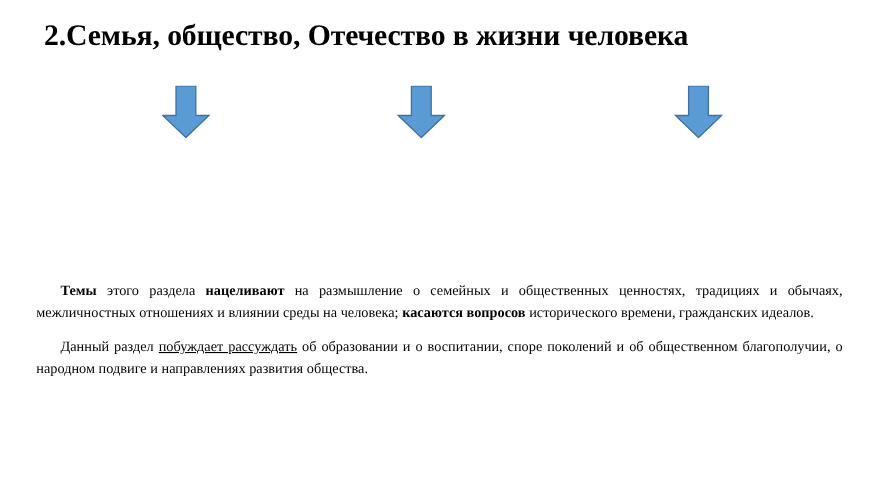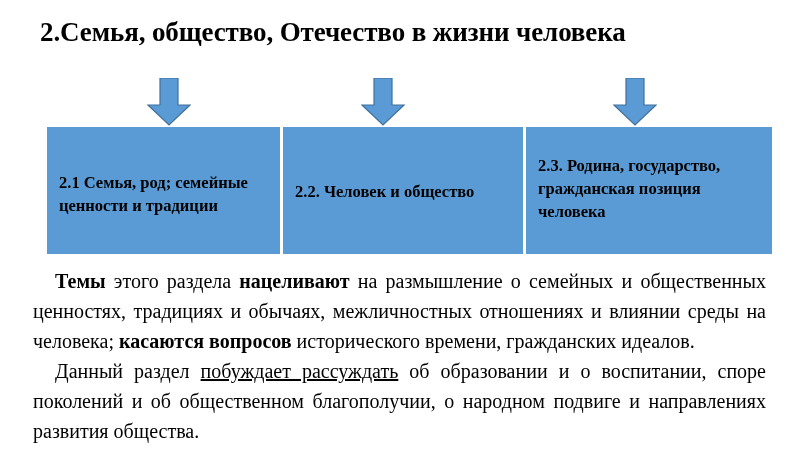--- a/index.html
+++ b/index.html
@@ -77,32 +77,32 @@
   .box-2 { width: 240px; }
   .box-3 { width: 246px; }
   .box-1 .box-text { padding-top: 6px; }
   .box-2 .box-text { padding-top: 2px; }
   .box-3 .box-text { padding-bottom: 4px; }
 
   
   .body-text {
     position: absolute;
     left: 33px;
-    top: 266px;
+    top: 254px;
     width: 733px;
-    font-size: 20px;
+    font-size: 13px;
     line-height: 1.50;
     text-align: justify;
     text-justify: inter-word;
   }
   .para {
     margin: 0;
     text-indent: 22px;
   }
-  .para + .para { margin-top: 0px; }
+  .para + .para { margin-top: 12px; }
   .b { font-weight: bold; }
   .u { text-decoration: underline; }
 </style>
 </head>
 <body>
 
 <div class="slide">
 
   <div class="slide-title">2.Семья, общество, Отечество в жизни человека</div>
 
@@ -117,31 +117,20 @@
         <polygon points="13,0 31,0 31,27 43,27 22,47 1,27 13,27" fill="#5B9BD5" stroke="#41719C" stroke-width="1.2"></polygon>
       </svg>
     </div>
     <div class="arrow-down arrow-3">
       <svg width="44" height="48" viewBox="0 0 44 48" xmlns="http://www.w3.org/2000/svg">
         <polygon points="13,0 31,0 31,27 43,27 22,47 1,27 13,27" fill="#5B9BD5" stroke="#41719C" stroke-width="1.2"></polygon>
       </svg>
     </div>
   </div>
 
-  <div class="boxes">
-    <div class="box box-1">
-      <span class="box-text">2.1 Семья, род; семейные ценности и традиции</span>
-    </div>
-    <div class="box box-2">
-      <span class="box-text">2.2. Человек и общество</span>
-    </div>
-    <div class="box box-3">
-      <span class="box-text">2.3. Родина, государство, гражданская позиция человека</span>
-    </div>
-  </div>
 
   <div class="body-text">
     <p class="para"><span class="b">Темы</span><span> этого раздела </span><span class="b">нацеливают</span><span> на размышление о семейных и общественных ценностях, традициях и обычаях, межличностных отношениях и влиянии среды на человека; </span><span class="b">касаются вопросов</span><span> исторического времени, гражданских идеалов.</span></p>
 
     <p class="para"><span>Данный раздел </span><span class="u">побуждает рассуждать</span><span> об образовании и о воспитании, споре поколений и об общественном благополучии, о народном подвиге и направлениях развития общества.</span></p>
   </div>
 
 </div>
 
 </body></html>

